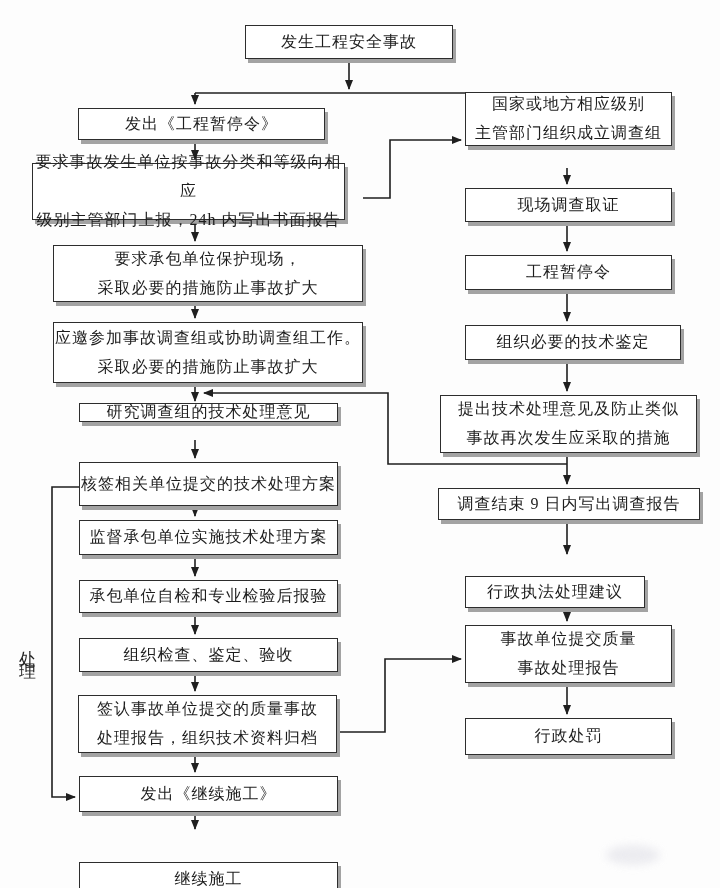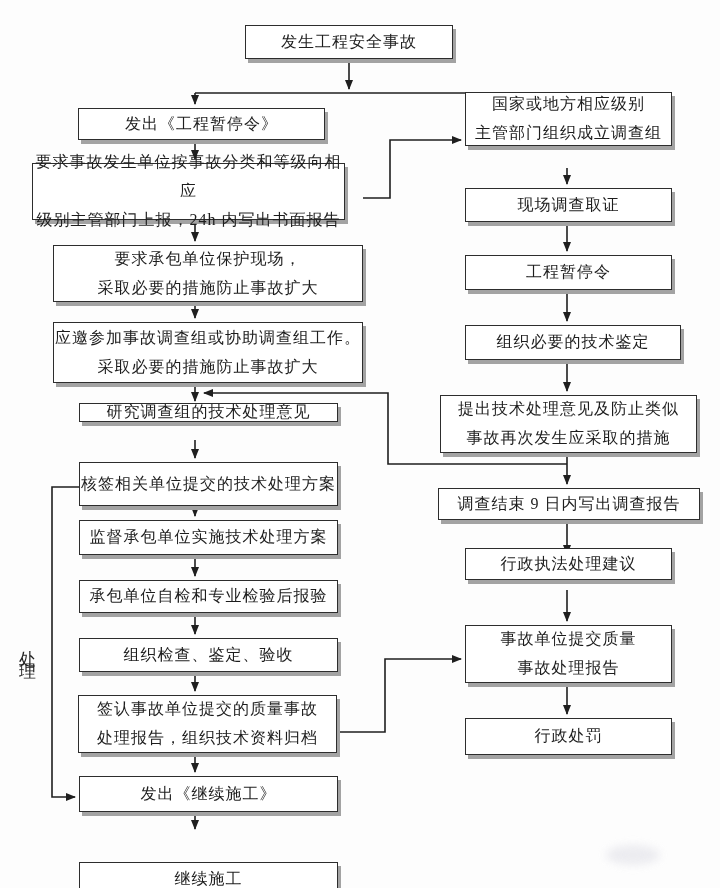--- a/index.html
+++ b/index.html
@@ -137,21 +137,21 @@
 <div class="node" style="left:465px;top:325px;width:216px;height:35px">
   <span>组织必要的技术鉴定</span>
 </div>
 <div class="node" style="left:440px;top:395px;width:257px;height:58px">
   <span>提出技术处理意见及防止类似
 事故再次发生应采取的措施</span>
 </div>
 <div class="node" style="left:438px;top:488px;width:262px;height:32px">
   <span>调查结束 9 日内写出调查报告</span>
 </div>
-<div class="node" style="left:465px;top:548px;width:207px;height:32px">
+<div class="node" style="left:465px;top:576px;width:180px;height:32px">
   <span>行政执法处理建议</span>
 </div>
 <div class="node" style="left:465px;top:625px;width:207px;height:58px">
   <span>事故单位提交质量
 事故处理报告</span>
 </div>
 <div class="node" style="left:465px;top:718px;width:207px;height:37px">
   <span>行政处罚</span>
 </div>
 

